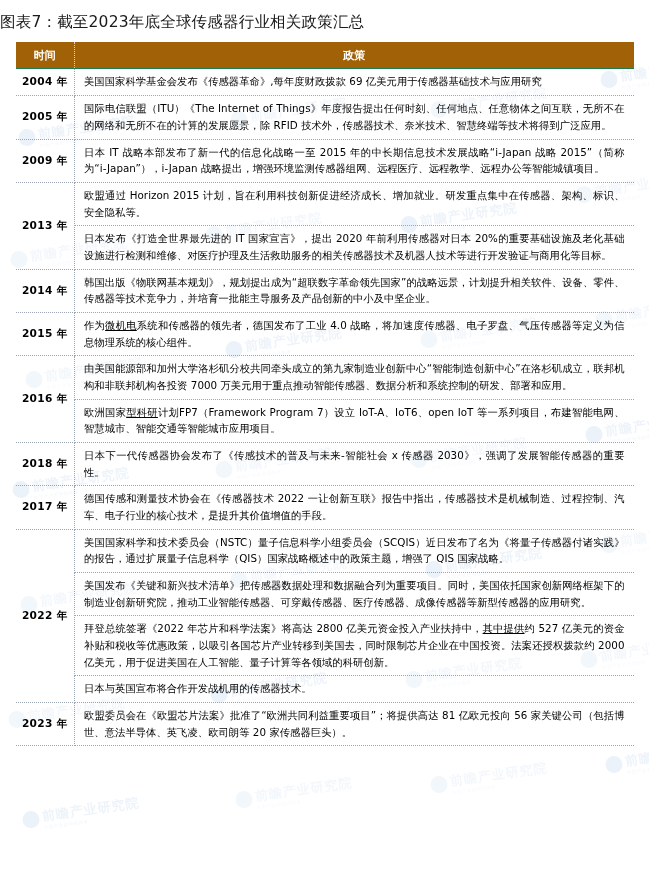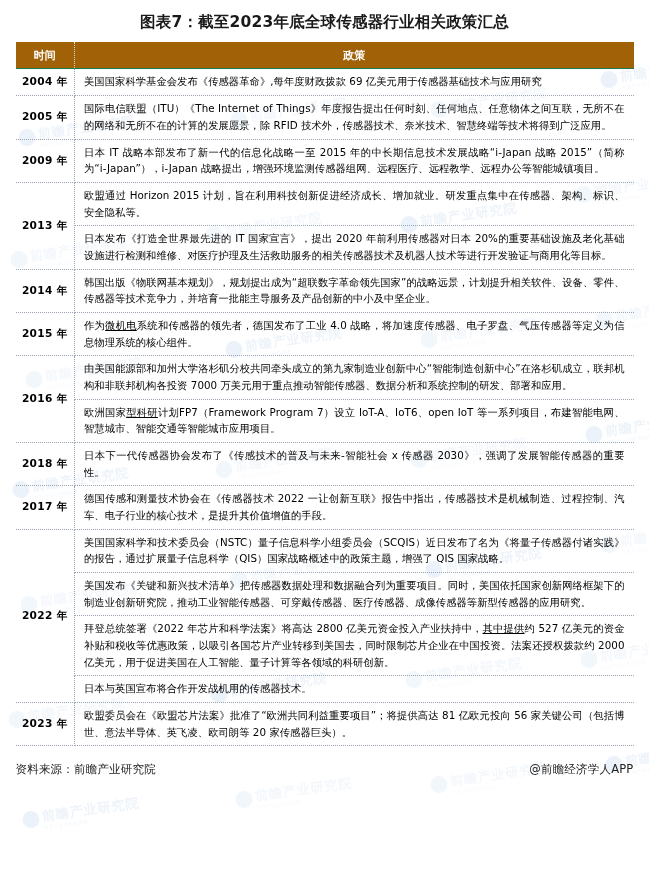--- a/index.html
+++ b/index.html
@@ -56,23 +56,23 @@
   
   #page {
     position: relative;
     z-index: 2;
     width: 649px;
     height: 892px;
     box-sizing: border-box;
   }
 
   #chart-title {
-    text-align: center;
+    text-align: left;
     font-size: 15.5px;
-    font-weight: bold;
+    font-weight: normal;
     color: #1a1a1a;
     padding-top: 12px;
     padding-bottom: 9px;
     letter-spacing: .2px;
     font-family: "DejaVu Sans", "Liberation Sans", sans-serif;
   }
 
   #policy-table {
     width: 618px;
     margin: 0 auto;
@@ -340,18 +340,14 @@
         <tr class="row-sub">
           <td class="cell-policy">日本与英国宣布将合作开发战机用的传感器技术。</td>
         </tr>
         <tr>
           <td class="cell-time spanner" rowspan="1">2023 年</td>
           <td class="cell-policy">欧盟委员会在《欧盟芯片法案》批准了“欧洲共同利益重要项目”；将提供高达 81 亿欧元投向 56 家关键公司（包括博世、意法半导体、英飞凌、欧司朗等 20 家传感器巨头）。</td>
         </tr>
       </tbody>
   </table>
 
-  <div id="footer">
-    <span class="source">资料来源：前瞻产业研究院</span>
-    <span class="brand">@前瞻经济学人APP</span>
-  </div>
 
 </div>
 
 </body></html>

